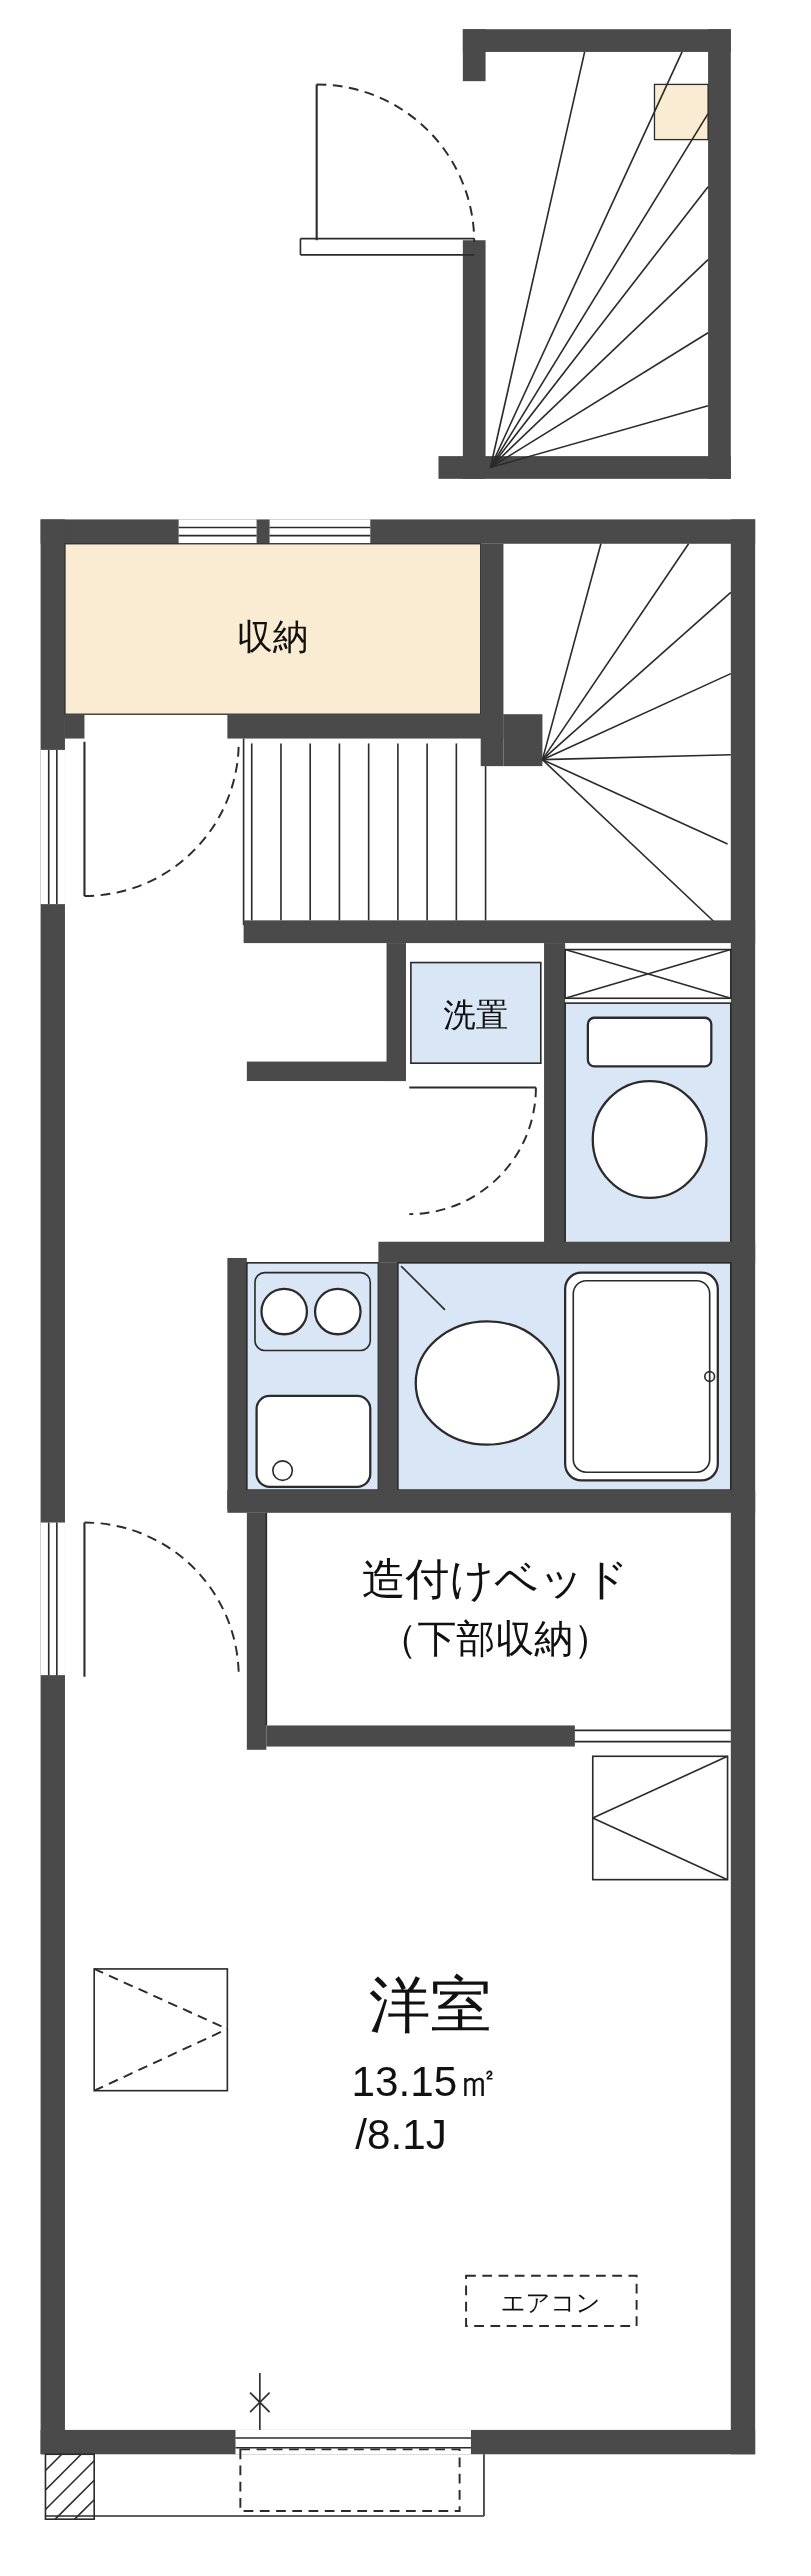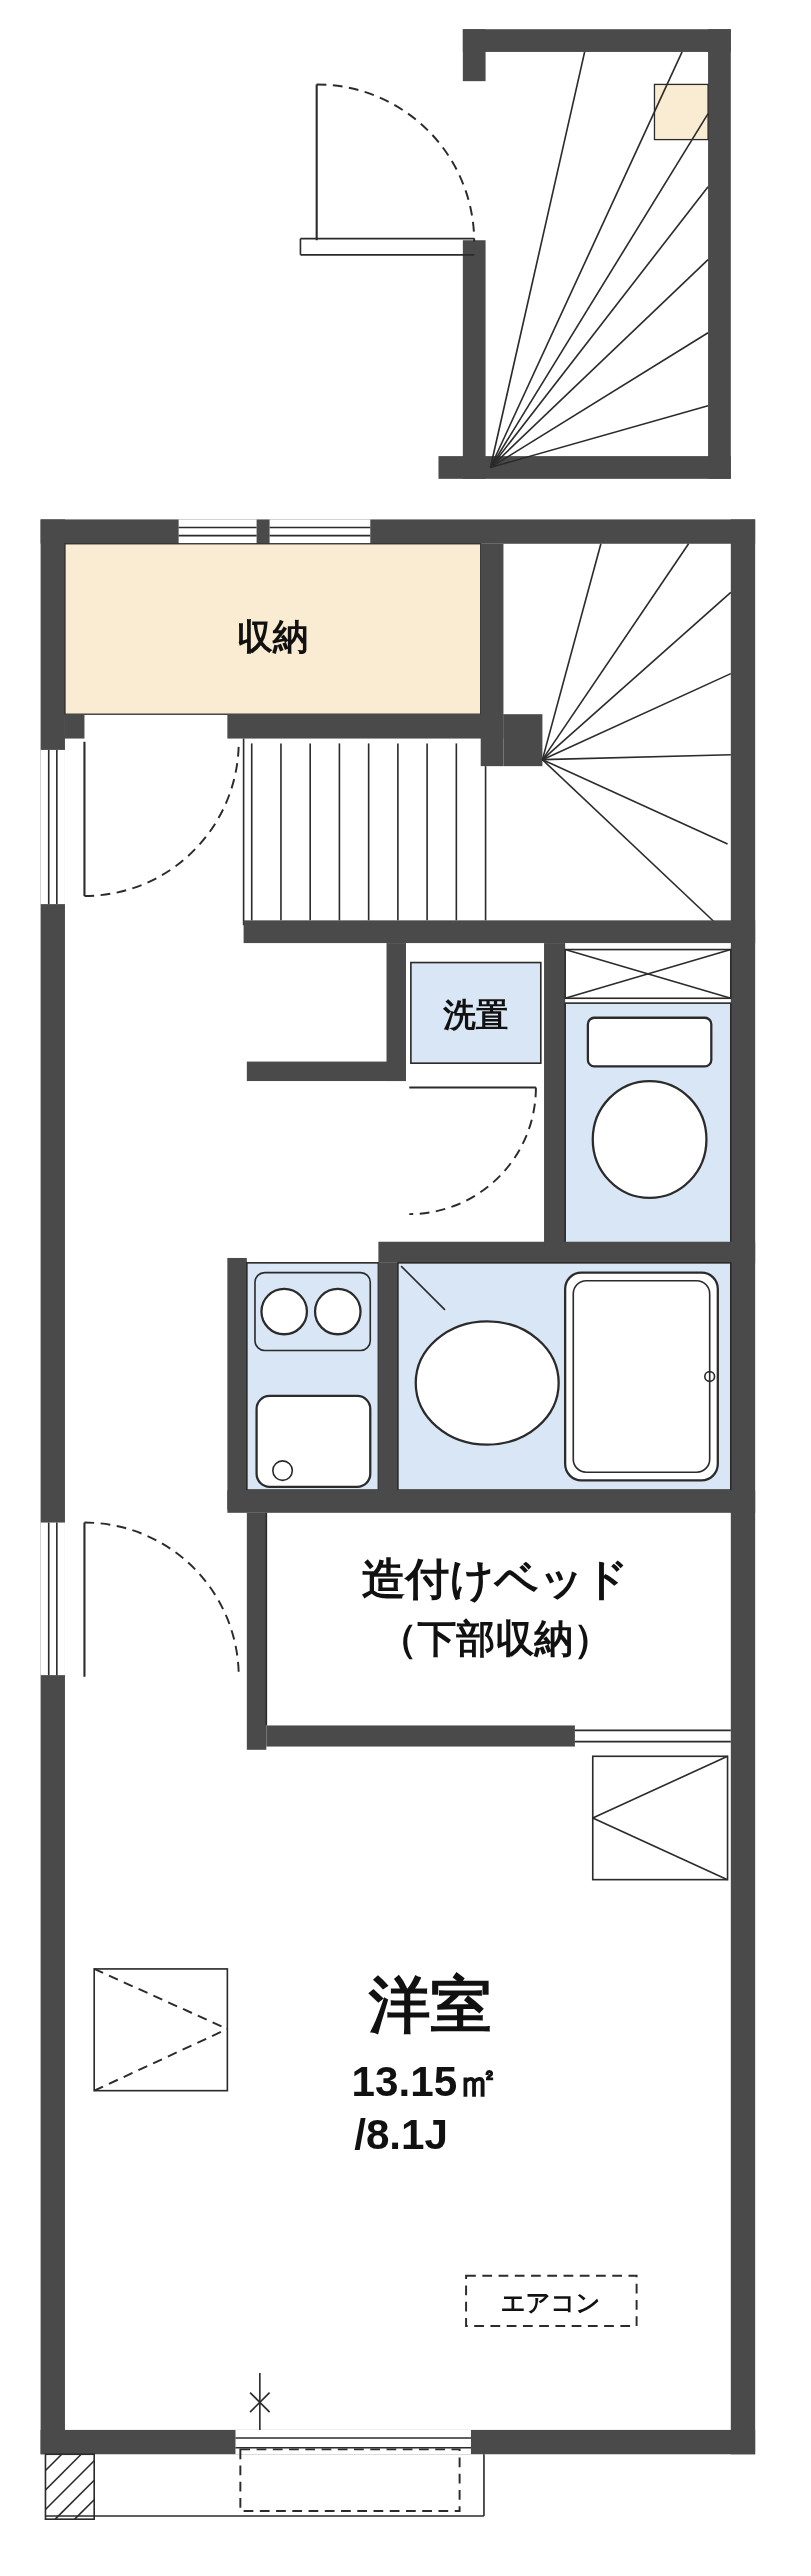--- a/index.html
+++ b/index.html
@@ -1,16 +1,16 @@
 <!DOCTYPE html>
 <html style="--wall: #4a4a4a; --line: #2b2b2b; --storage_fill: #f9ecd2; --wet_fill: #d9e6f5;font-size:14.5px"><head>
 <meta charset="utf-8">
 <style>
   html,body{margin:0;padding:0;background:#ffffff;}
-  .stage{position:relative;width:812px;height:2576px;background:#ffffff;overflow:hidden;font-weight:bold;}
+  .stage{position:relative;width:812px;height:2576px;background:#ffffff;overflow:hidden;}
   svg{display:block;}
   .wall{fill:var(--wall,#4a4a4a);}
   .thin{stroke:var(--line,#2b2b2b);stroke-width:1.3;fill:none;}
   .thin2{stroke:var(--line,#2b2b2b);stroke-width:1;fill:none;}
   .dash{stroke:var(--line,#2b2b2b);stroke-width:1.2;fill:none;stroke-dasharray:6 4;}
   .white{fill:#ffffff;}
   .fix{fill:#ffffff;stroke:var(--line,#2b2b2b);stroke-width:1.4;}
   .blue{fill:var(--wet_fill,#d9e6f5);stroke:var(--line,#2b2b2b);stroke-width:1;}
   .cream{fill:var(--storage_fill,#f9ecd2);stroke:var(--line,#2b2b2b);stroke-width:0.8;}
   text{font-family:"Liberation Sans","DejaVu Sans",sans-serif;fill:#111111;text-anchor:middle;}

